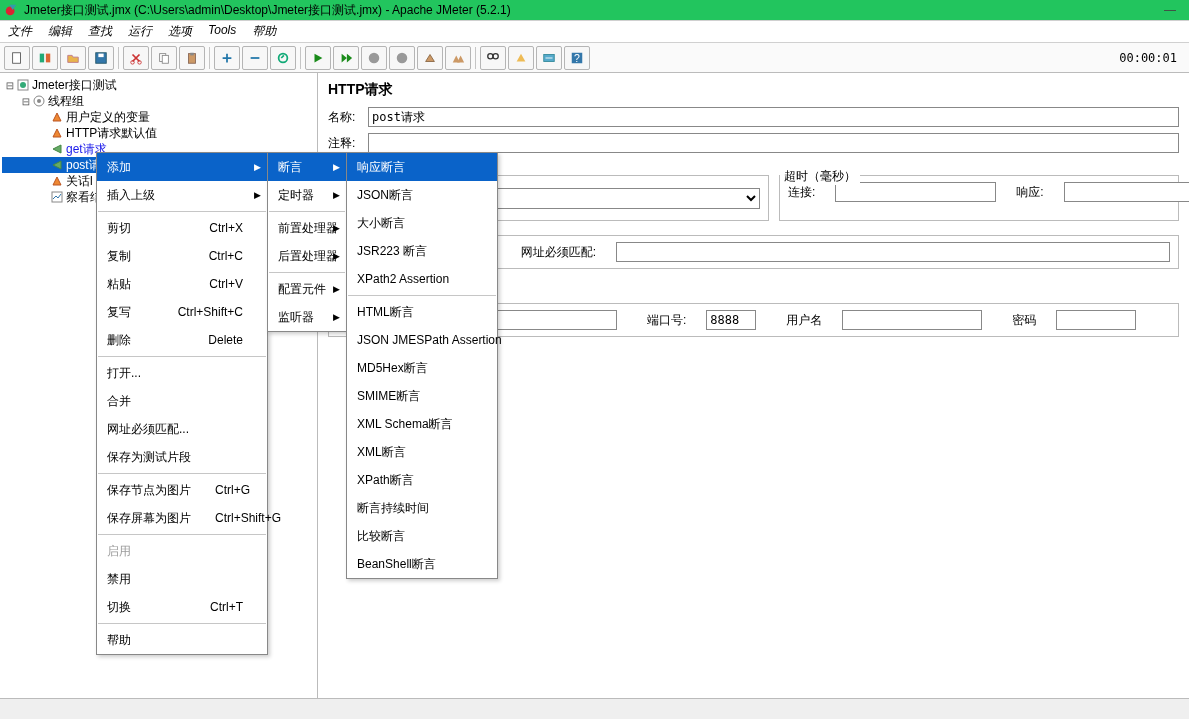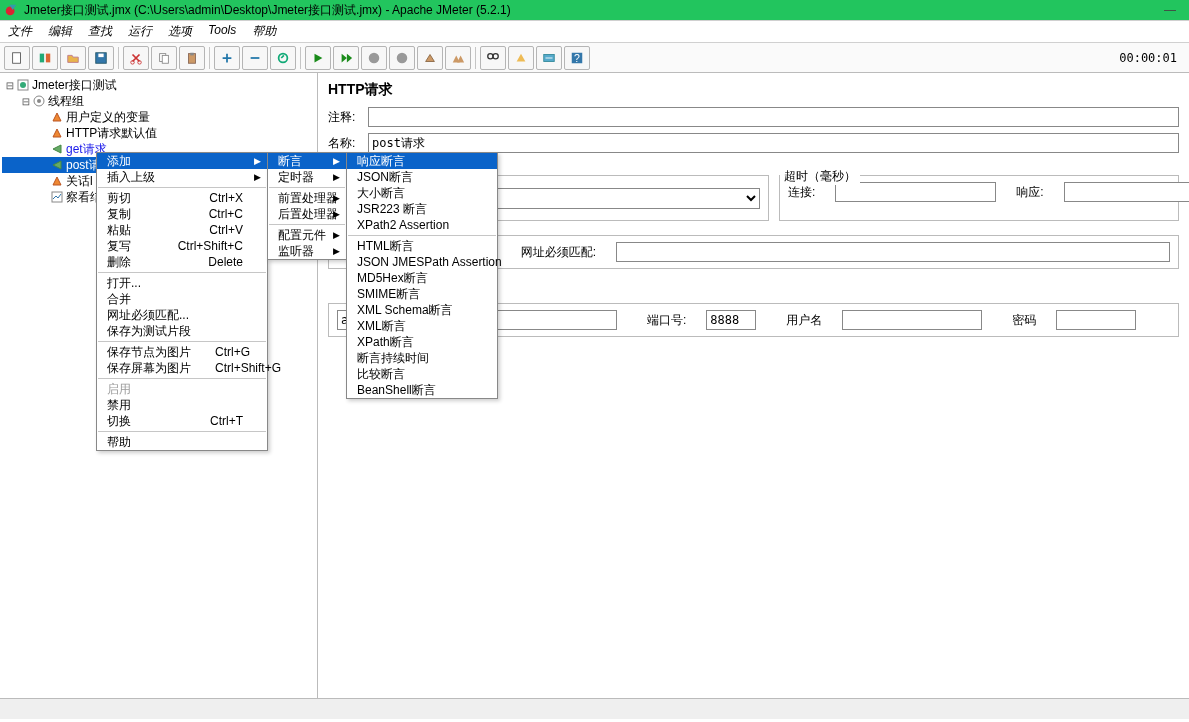--- a/index.html
+++ b/index.html
@@ -44,21 +44,21 @@
 .form-row input[type=text] { flex: 1; border: 1px solid #888; height: 20px; padding: 0 3px; font-family: SimSun, monospace; font-size: 12px; }
 .fieldset { border: 1px solid #bbb; margin-top: 10px; padding: 6px 8px; position: relative; }
 .fieldset .legend { position: absolute; top: -8px; left: 0; background: #fff; padding: 0 4px; font-size: 12px; }
 .inline { display: flex; align-items: center; gap: 20px; }
 .inline label { white-space: nowrap; }
 .inline input[type=text] { border: 1px solid #888; height: 20px; padding: 0 3px; font-family: SimSun, monospace; }
 select.combo { height: 21px; border: 1px solid #888; background:#fff; }
 
 
 .ctx { position: absolute; background: #fff; border: 1px solid #888; box-shadow: 2px 2px 4px rgba(0,0,0,.2); z-index: 100; }
-.ctx-row { height: 16px; display: flex; align-items: center; padding: 0 24px 0 10px; white-space: nowrap; position: relative; }
+.ctx-row { height: 28px; display: flex; align-items: center; padding: 0 24px 0 10px; white-space: nowrap; position: relative; }
 .ctx-row:hover, .ctx-row.hl { background: #0a63c9; color: #fff; }
 .ctx-row .shortcut { margin-left: auto; color: inherit; padding-left: 24px; }
 .ctx-row .arrow { position: absolute; right: 6px; font-size: 9px; }
 .ctx-row.disabled { color: #9a9a9a; }
 .ctx-sep { height: 1px; background: #c6c6c6; margin: 2px 1px; }
 
 
 .status { height: 21px; border-top: 1px solid #bbb; background:#efefef; display:flex; align-items:center; padding:0 6px; color:#555; font-size:11px;}
 </style>
 </head>
@@ -278,26 +278,26 @@
             </svg>
           </span>
         <span class="tlabel">察看结</span>
       </div>
     </div>
   </div>
 
   <div class="right-pane">
     <div class="panel-title">HTTP请求</div>
     <div class="form-row">
+      <label>名称:</label>
+      <input type="text" value="post请求" style="">
+    </div>
+    <div class="form-row">
       <label>注释:</label>
       <input type="text" value="" style="">
-    </div>
-    <div class="form-row">
-      <label>名称:</label>
-      <input type="text" value="post请求" style="">
     </div>
 
     <div style="display:flex; gap:10px; margin-top:12px;">
       <div class="fieldset" style="flex:1; height:46px;">
         <div style="display:flex; align-items:center; gap:6px; padding-top:6px;">
           <select class="combo" style="width:100%"><option></option></select>
         </div>
       </div>
       <div class="fieldset" style="width:400px;">
         <span class="legend">超时（毫秒）</span>

